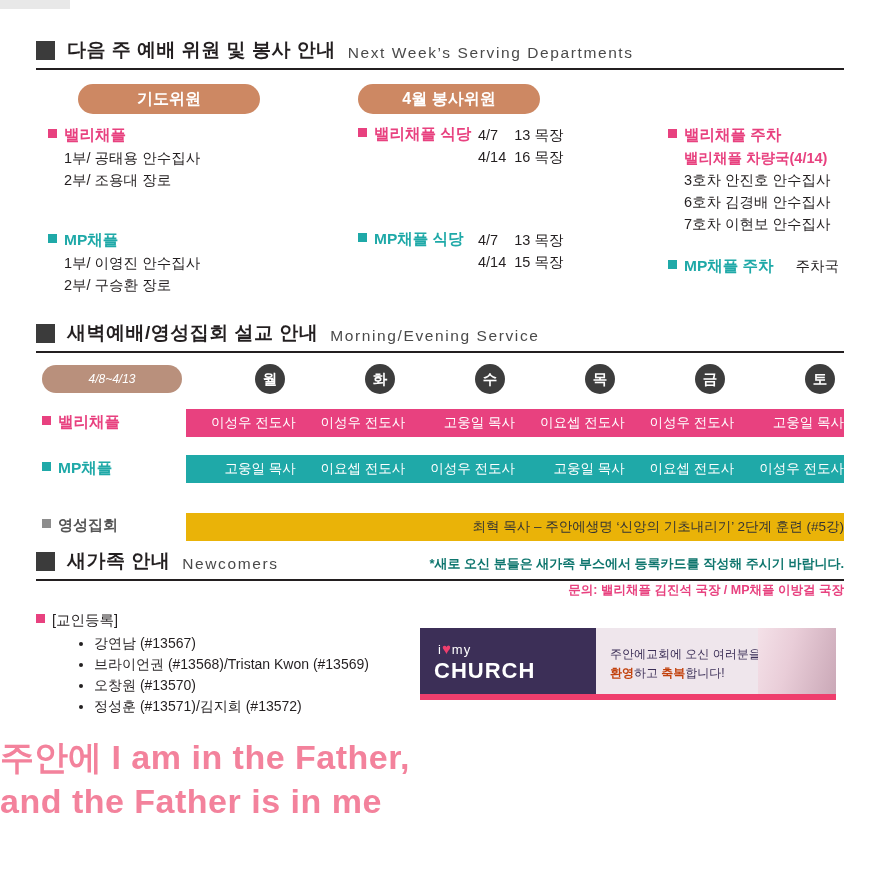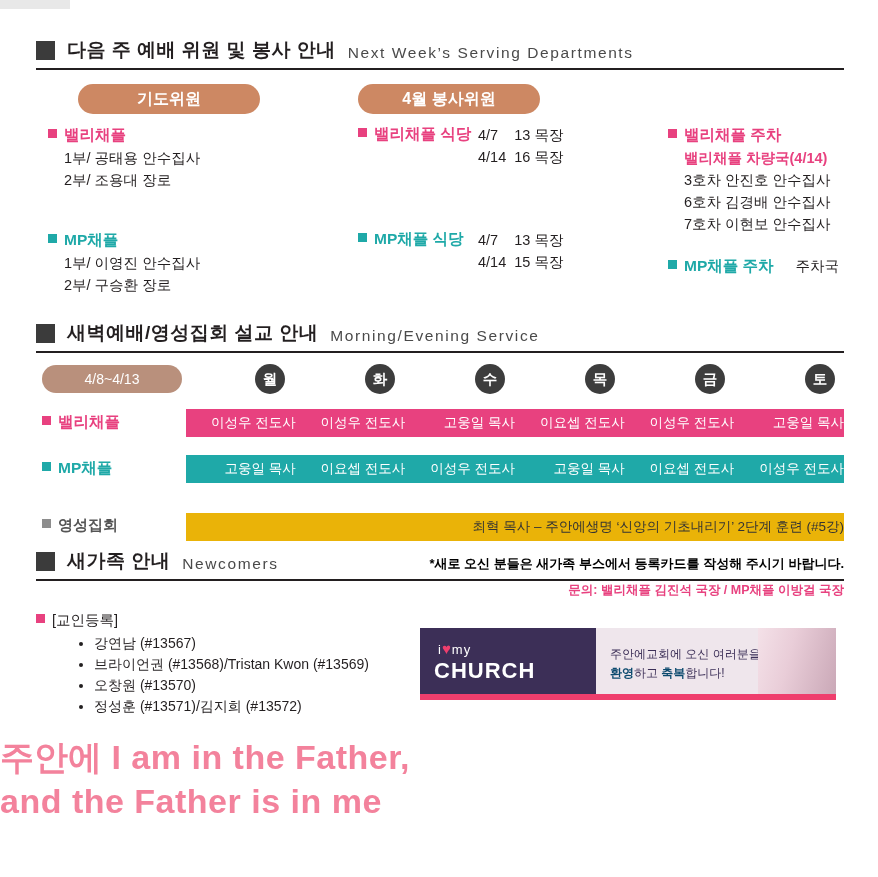--- a/index.html
+++ b/index.html
@@ -52,21 +52,21 @@
   .sec-title-en {
     font-size: 15.5px;
     color: #4a4a4a;
     letter-spacing: 1.6px;
     padding-bottom: 1px;
   }
   .sec-note {
     margin-left: auto;
     font-size: 13px;
     font-weight: bold;
-    color: #000000;
+    color: #0f766e;
     padding-bottom: 1px;
   }
 
   
   #sec1 {
     position: absolute;
     left: 36px; top: 37px;
     width: 808px;
   }
   .pillrow {
@@ -138,22 +138,23 @@
     margin-top: 12px;
   }
   .daterange {
     position: absolute;
     left: 6px; top: 0;
     width: 140px; height: 28px;
     line-height: 28px;
     border-radius: 14px;
     background: #b9907c;
     color: #ffffff;
-    font-size: 14px;
+    font-size: 12px;
     text-align: center;
+    font-style: italic;
   }
   .daycirc {
     position: absolute;
     top: -1px;
     width: 30px; height: 30px;
     border-radius: 50%;
     background: #3d3d3d;
     color: #ffffff;
     font-size: 14.5px;
     line-height: 30px;
@@ -246,21 +247,21 @@
     font-weight: bold;
     letter-spacing: 1px;
   }
   .promo-text {
     position: absolute;
     left: 190px; top: 17px;
     font-size: 12px;
     line-height: 19px;
     color: #3c2f57;
   }
-  .promo-text .hl { color: #0c4a6e; font-weight: bold; }
+  .promo-text .hl { color: #c2410c; font-weight: bold; }
   .promo-stripe {
     position: absolute;
     left: 0; bottom: 0;
     width: 416px; height: 6px;
     background: #ef3e6d;
   }
   .promo-book {
     position: absolute;
     right: 0; top: 0;
     width: 78px; height: 72px;

